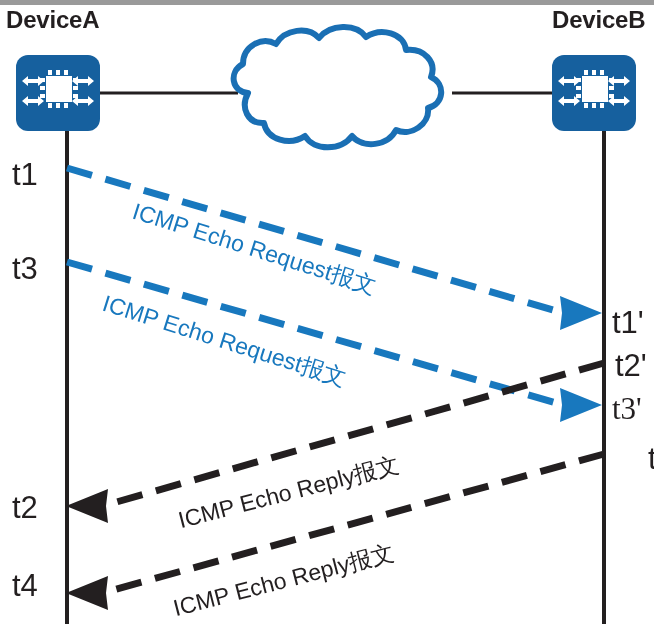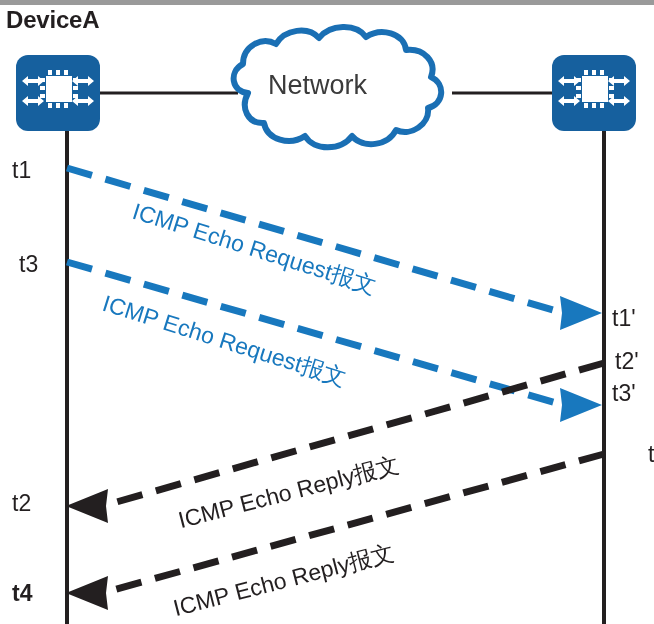--- a/index.html
+++ b/index.html
@@ -31,31 +31,31 @@
     font-weight: 700;
     color: #231f20;
     white-space: nowrap;
     letter-spacing: -0.2px;
   }
   #labelA { left: 6px; top: 6px; }
   #labelB { left: 552px; top: 6px; }
 
   .tick {
     position: absolute;
-    font-size: 23px;
+    font-size: 31px;
     color: #231f20;
     white-space: nowrap;
   }
   #tick-t1 { left: 12px; top: 157px; }
-  #tick-t3 { left: 19px; top: 251px; }
+  #tick-t3 { left: 12px; top: 251px; }
   #tick-t2 { left: 12px; top: 490px; }
-  #tick-t4 { left: 12px; top: 580px; font-weight: bold; }
+  #tick-t4 { left: 12px; top: 568px; }
   #tick-t1p { left: 612px; top: 297px; margin-top: 8px; }
   #tick-t2p { left: 615px; top: 348px; }
-  #tick-t3p { left: 612px; top: 380px; }
+  #tick-t3p { left: 612px; top: 391px; font-family: Liberation Serif, serif; }
   #tick-t4p { left: 612px; top: 441px; margin-left: 36px; }
 
   #net-label {
     position: absolute;
     left: 268px;
     top: 70px;
     font-size: 27px;
     color: #3b3b3b;
     white-space: nowrap;
   }
@@ -81,20 +81,21 @@
   }
 </style>
 </head>
 <body>
 
 <div id="stage">
 
   <div id="topbar"></div>
 
   <div class="dev-label" id="labelA">DeviceA</div>
+  <div class="dev-label" id="labelB">DeviceB</div>
 
   <svg id="art" width="654" height="624" viewBox="0 0 654 624">
 
     <defs>
       <clipPath id="chipClipA">
         <rect x="0" y="0" width="654" height="624"></rect>
       </clipPath>
     </defs>
 
     <line x1="100" y1="93" x2="238" y2="93" stroke="#231f20" stroke-width="3"></line>
@@ -181,21 +182,20 @@
       <path d="M 66 506 L 108 489 L 106 506 L 108 523 Z" fill="#231f20"></path>
     </g>
 
     <g>
       <line x1="604" y1="454" x2="106" y2="592" stroke="#231f20" stroke-width="7" stroke-dasharray="26 14" stroke-linecap="butt"></line>
       <path d="M 66 593 L 108 576 L 106 593 L 108 610 Z" fill="#231f20"></path>
     </g>
 
   </svg>
 
-  <div id="net-label">Network</div>
 
   <div class="tick" id="tick-t1">t1</div>
   <div class="tick" id="tick-t3">t3</div>
   <div class="tick" id="tick-t2">t2</div>
   <div class="tick" id="tick-t4">t4</div>
 
   <div class="tick" id="tick-t1p">t1'</div>
   <div class="tick" id="tick-t2p">t2'</div>
   <div class="tick" id="tick-t3p">t3'</div>
   <div class="tick" id="tick-t4p">t4'</div>

